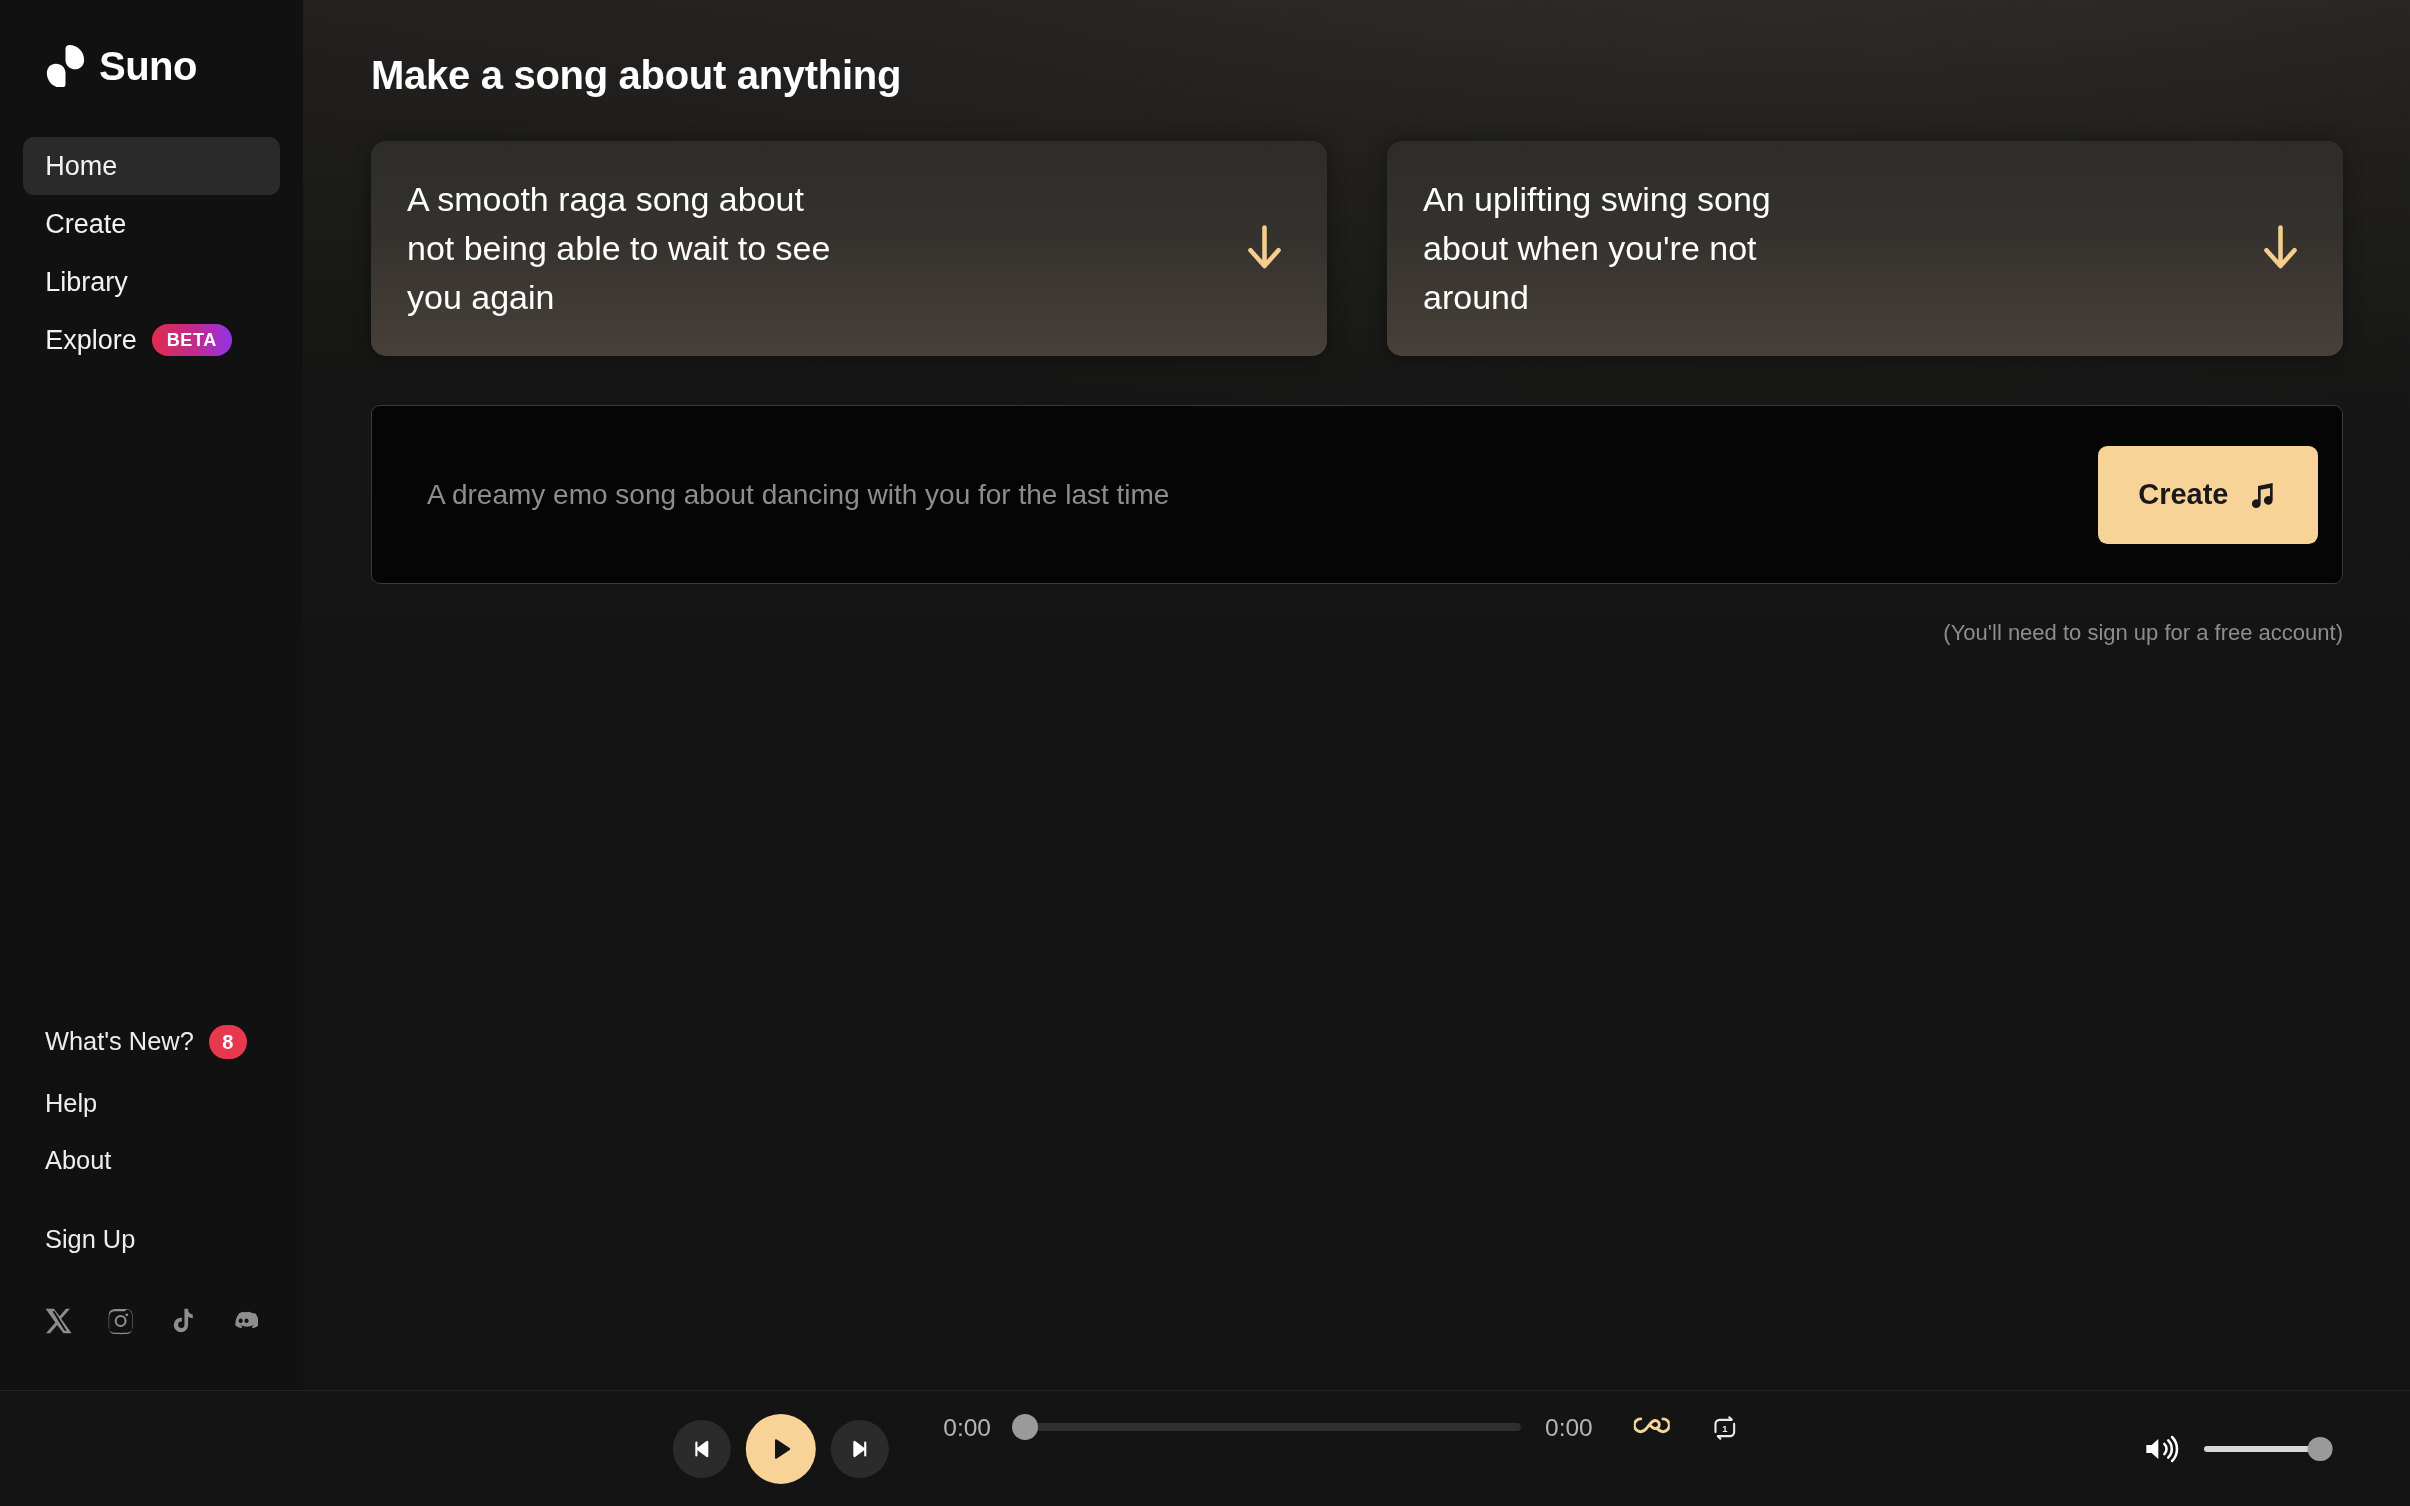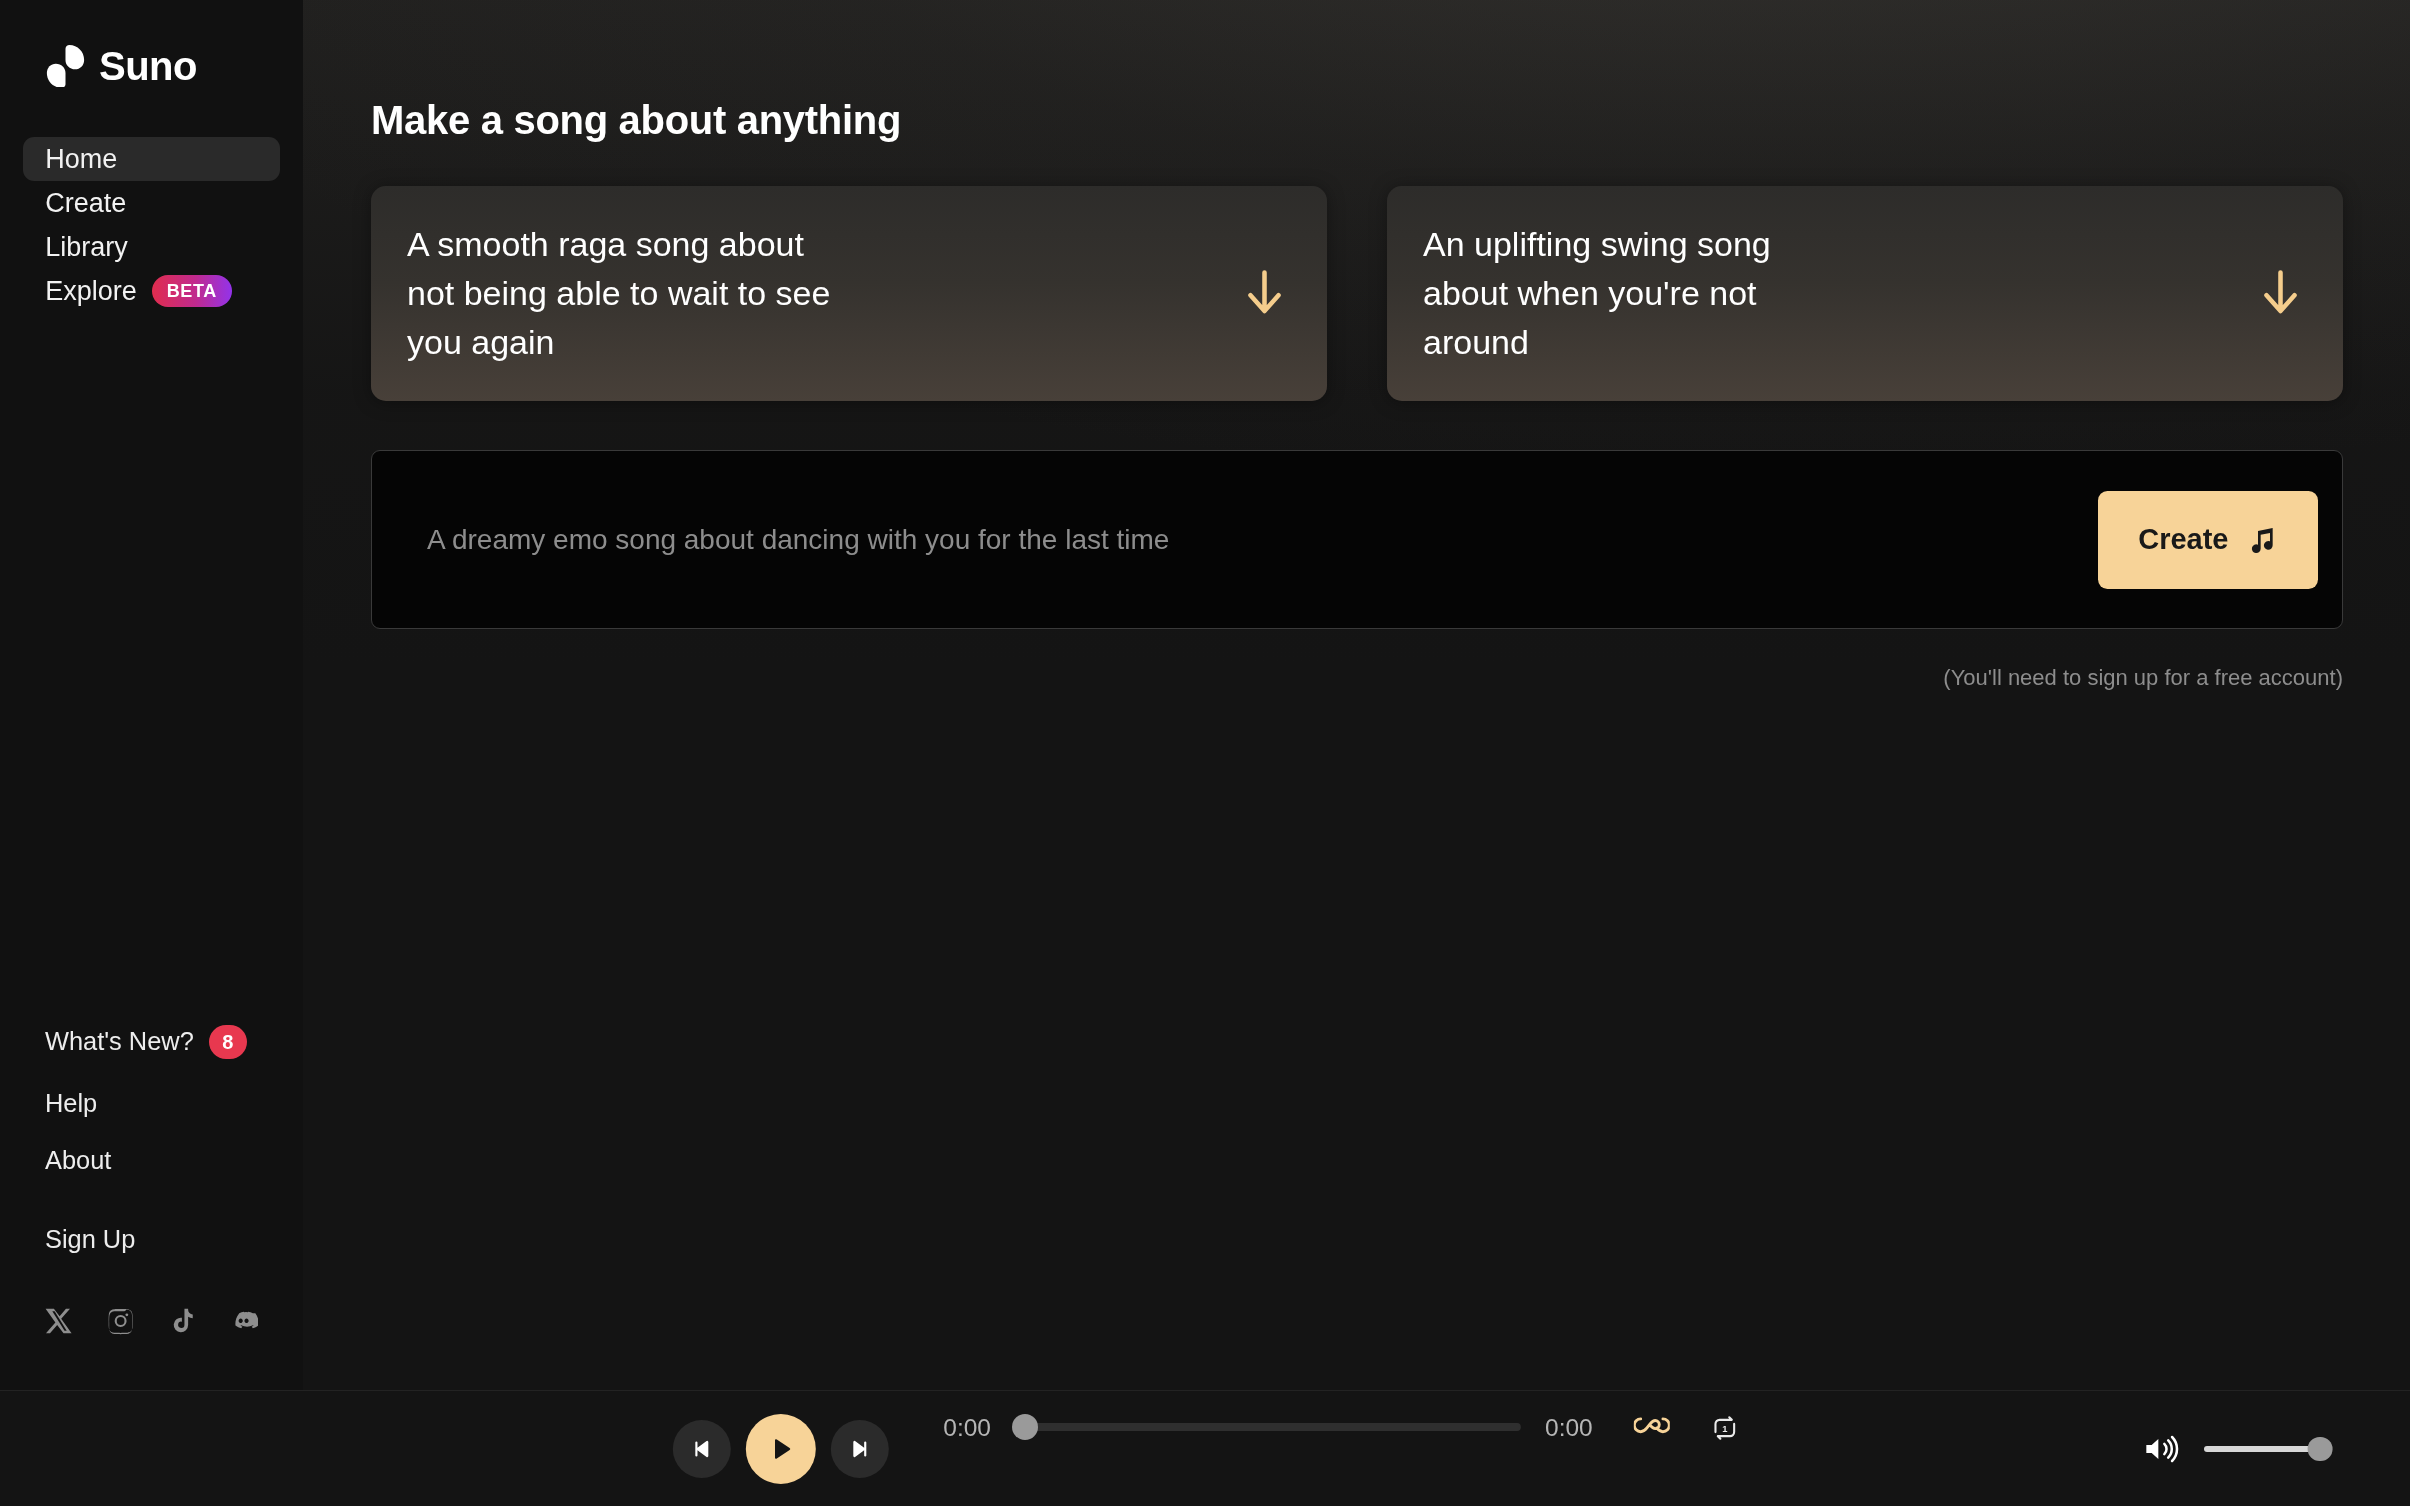--- a/index.html
+++ b/index.html
@@ -57,21 +57,21 @@
 
   .nav-main {
     margin-top: 43px;
     padding: 0 22.6px;
     display: flex;
     flex-direction: column;
   }
   .nav-item {
     display: flex;
     align-items: center;
-    height: 44px;
+    height: 58px;
     padding: 0 22.6px;
     border-radius: 11.3px;
     color: #f2f2f2;
     font-size: 27px;
     font-weight: 400;
     cursor: pointer;
     white-space: nowrap;
   }
   .nav-item.active { background: #2a2a2a; }
 
@@ -154,21 +154,20 @@
     background:
       radial-gradient(120% 70% at 70% -15%, rgba(150,143,130,0.17) 0%, rgba(90,86,80,0.07) 42%, rgba(20,20,20,0) 72%),
       linear-gradient(180deg, rgba(60,58,54,0.30) 0%, rgba(32,31,29,0.12) 28%, rgba(20,20,20,0) 48%);
     pointer-events: none;
   }
 
   .main-inner {
     position: relative;
     z-index: 2;
     padding: 53px 34px 0 34px;
-    margin-top: 45px;
   }
 
   .page-title {
     color: #ffffff;
     font-size: 40px;
     font-weight: 700;
     letter-spacing: -0.3px;
     margin: 0 0 43px 34px;
   }
 

